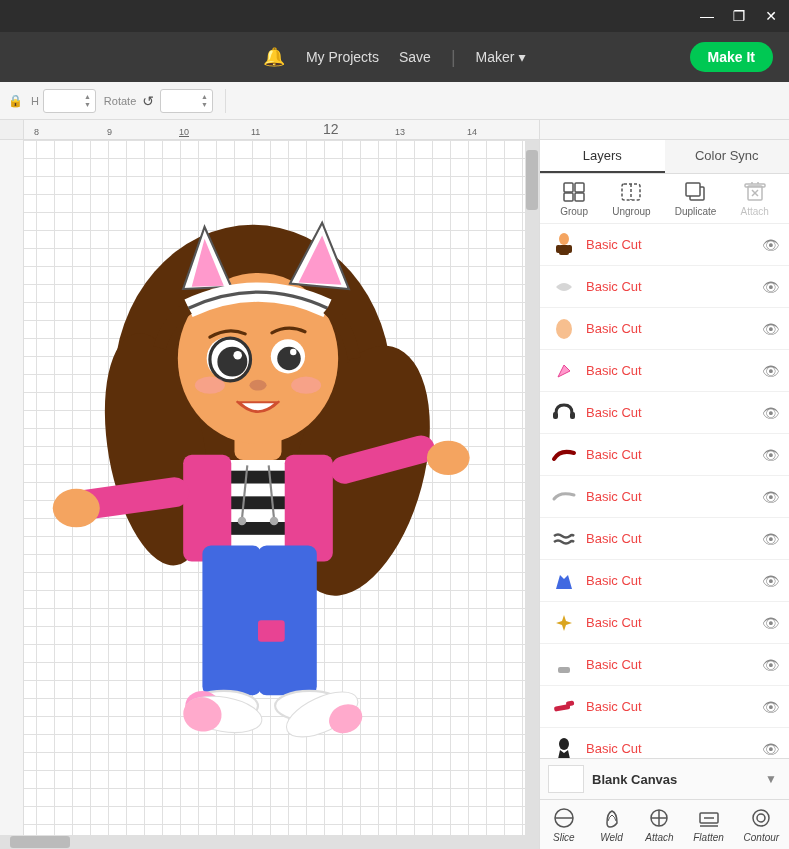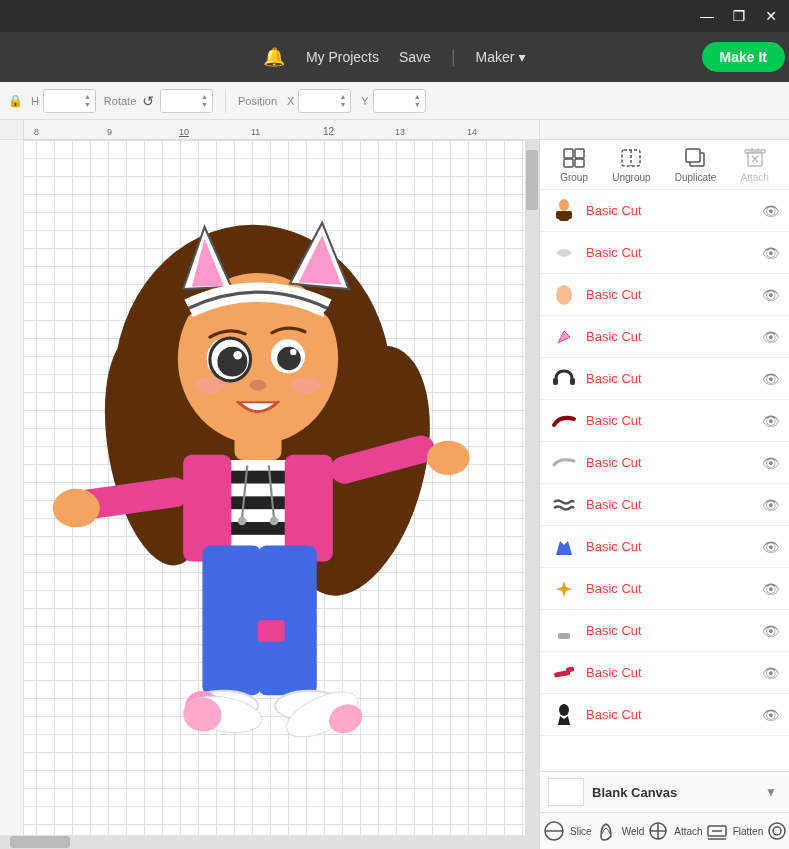--- a/index.html
+++ b/index.html
@@ -69,21 +69,21 @@
     .make-it-btn {
       background: #00c853;
       color: #fff;
       border: none;
       border-radius: 20px;
       padding: 7px 18px;
       font-size: 14px;
       font-weight: bold;
       cursor: pointer;
       position: absolute;
-      right: 4px;
+      right: 16px;
     }
 
     
     .toolbar {
       width: 100%;
       height: 38px;
       background: #f5f5f5;
       border-bottom: 1px solid #ddd;
       display: flex;
       align-items: center;
@@ -312,26 +312,27 @@
     .bottom-tools {
       display: flex;
       align-items: center;
       justify-content: space-around;
       padding: 6px 0;
       border-top: 1px solid #ddd;
       background: #fafafa;
     }
     .bottom-tool {
       display: flex;
-      flex-direction: row;
+      flex-direction: column;
       align-items: center;
       gap: 2px;
       cursor: pointer;
       color: #444;
       font-size: 10px;
+      font-style: italic;
     }
     .bottom-tool-icon {
       width: 28px;
       height: 24px;
       display: flex;
       align-items: center;
       justify-content: center;
       font-size: 18px;
     }
 
@@ -382,52 +383,33 @@
     <span style="font-size:14px;color:#555;margin:0 2px;">↺</span>
     <div class="toolbar-input-wrap">
       <input type="text" value="" style="">
       <div class="toolbar-spinner">
         <span>▲</span>
         <span>▼</span>
       </div>
     </div>
   </div>
   <div class="toolbar-separator"></div>
-  <div class="toolbar-group">
-    <span class="toolbar-label">Position</span>
-    <span class="toolbar-label" style="margin-left:6px;">X</span>
-    <div class="toolbar-input-wrap">
-      <input type="text" value="" style="">
-      <div class="toolbar-spinner">
-        <span>▲</span>
-        <span>▼</span>
-      </div>
-    </div>
-    <span class="toolbar-label" style="margin-left:6px;">Y</span>
-    <div class="toolbar-input-wrap">
-      <input type="text" value="" style="">
-      <div class="toolbar-spinner">
-        <span>▲</span>
-        <span>▼</span>
-      </div>
-    </div>
-  </div>
 </div>
 
 <div style="display:flex;flex-direction:column;height:calc(849px - 32px - 50px - 38px);">
 
   <div style="display:flex;">
     <div class="ruler-corner"></div>
     <div style="flex:1;height:20px;background:#f5f5f5;border-bottom:1px solid #ddd;position:relative;overflow:hidden;">
       <div style="display:flex;position:absolute;top:0;left:0;width:100%;height:100%;">
         <div style="position:absolute;left:10px;bottom:2px;font-size:9px;color:#666;">8</div>
         <div style="position:absolute;left:83px;bottom:2px;font-size:9px;color:#666;">9</div>
         <div style="position:absolute;left:155px;bottom:2px;font-size:9px;color:#666;text-decoration:underline;">10</div>
         <div style="position:absolute;left:227px;bottom:2px;font-size:9px;color:#666;">11</div>
-        <div style="position:absolute;left:299px;bottom:2px;font-size:10px;color:#666;">12</div>
+        <div style="position:absolute;left:299px;bottom:2px;font-size:14px;color:#666;">12</div>
         <div style="position:absolute;left:371px;bottom:2px;font-size:9px;color:#666;">13</div>
         <div style="position:absolute;left:443px;bottom:2px;font-size:9px;color:#666;">14</div>
       </div>
     </div>
     <div style="width:250px;height:20px;background:#f5f5f5;border-bottom:1px solid #ddd;border-left:1px solid #ddd;"></div>
   </div>
 
   <div class="main-area">
 
     <div class="canvas-area">
@@ -532,20 +514,24 @@
         <div style="position:absolute;top:10px;right:1px;width:12px;height:60px;background:#bbb;border-radius:3px;"></div>
       </div>
 
       <div style="position:absolute;bottom:0;left:0;width:calc(100% - 14px);height:14px;background:#e0e0e0;">
         <div style="position:absolute;left:10px;top:1px;width:60px;height:12px;background:#bbb;border-radius:3px;"></div>
       </div>
     </div>
 
     <div class="right-panel">
 
+      <div class="panel-tabs">
+        <div class="panel-tab active">Layers</div>
+        <div class="panel-tab">Color Sync</div>
+      </div>
 
       <div class="panel-toolbar">
         <div class="panel-tool">
           <div class="panel-tool-icon">
             <svg width="22" height="20" viewBox="0 0 22 20">
                 <rect x="1" y="1" width="9" height="9" rx="1" fill="none" stroke="#555" stroke-width="1.5"></rect>
                 <rect x="12" y="1" width="9" height="9" rx="1" fill="none" stroke="#555" stroke-width="1.5"></rect>
                 <rect x="1" y="11" width="9" height="8" rx="1" fill="none" stroke="#555" stroke-width="1.5"></rect>
                 <rect x="12" y="11" width="9" height="8" rx="1" fill="none" stroke="#555" stroke-width="1.5"></rect>
               </svg>

